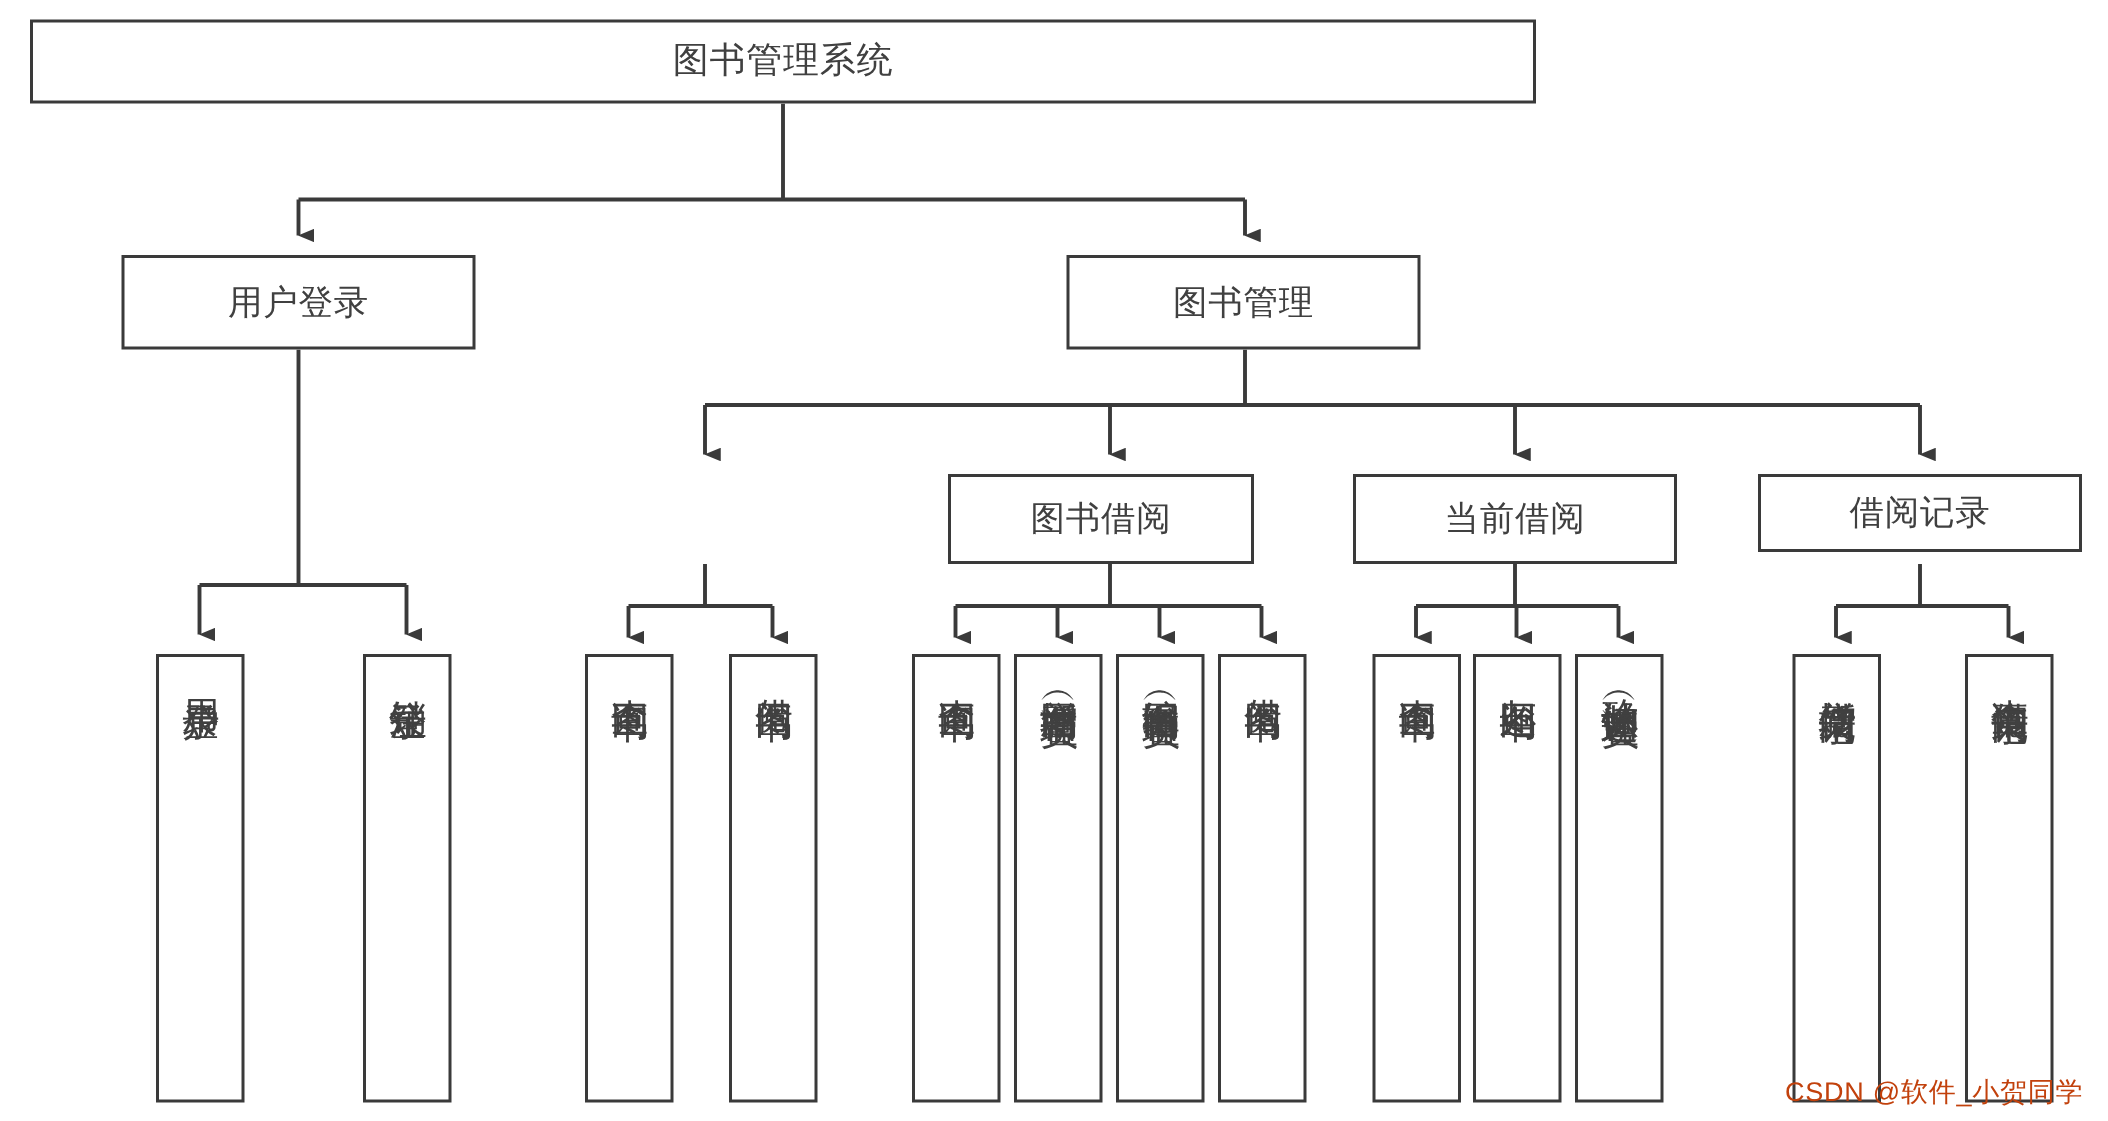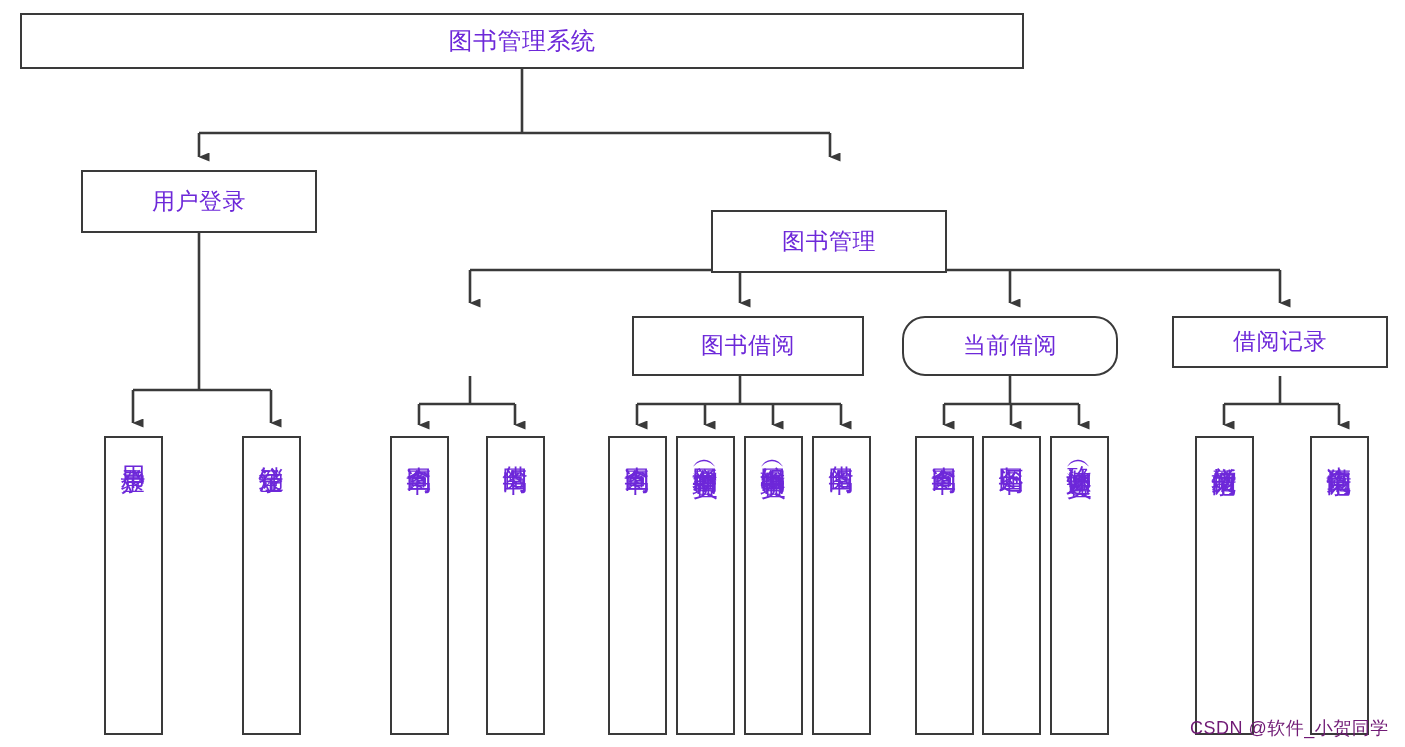--- a/index.html
+++ b/index.html
@@ -26,21 +26,21 @@
     height: 747px;
   }
   .node {
     position: absolute;
     box-sizing: border-box;
     background: #ffffff;
     border: 2px solid #3a3a3a;
     display: flex;
     align-items: center;
     justify-content: center;
-    color: #6d28d9;
+    color: #404040;
     z-index: 3;
   }
   .node-label {
     display: block;
     text-align: center;
     line-height: 1.12;
     letter-spacing: 0.5px;
   }
   .node.h .node-label {
     font-size: 23px;
@@ -59,21 +59,21 @@
     font-size: 25px;
     line-height: 1.04;
     letter-spacing: 1.5px;
     white-space: nowrap;
   }
   .watermark {
     position: absolute;
     left: 1190px;
     top: 716px;
     font-size: 18px;
-    color: #701a75;
+    color: #c2410c;
     white-space: nowrap;
     z-index: 6;
     letter-spacing: 0.5px;
   }
 </style>
 </head>
 <body>
 
 <div id="diagram-root">
 
@@ -127,28 +127,28 @@
     </g>
   </svg>
 
   <div class="node root h" style="left:20px; top:13px; width:1004px; height:56px;">
     <span class="node-label">图书管理系统</span>
   </div>
 
   <div class="node h" style="left:81px; top:170px; width:236px; height:63px;">
     <span class="node-label">用户登录</span>
   </div>
-  <div class="node h" style="left:711px; top:170px; width:236px; height:63px;margin-top:40px;">
+  <div class="node h" style="left:711px; top:170px; width:236px; height:63px;">
     <span class="node-label">图书管理</span>
   </div>
 
-  <div class="node h" style="left:632px; top:316px; width:232px; height:60px;">
+  <div class="node h" style="left:632px; top:316px; width:204px; height:60px;">
     <span class="node-label">图书借阅</span>
   </div>
-  <div class="node h" style="left:902px; top:316px; width:216px; height:60px;border-radius:23px;">
+  <div class="node h" style="left:902px; top:316px; width:216px; height:60px;">
     <span class="node-label">当前借阅</span>
   </div>
   <div class="node h" style="left:1172px; top:316px; width:216px; height:52px;">
     <span class="node-label">借阅记录</span>
   </div>
 
   <div class="node v" style="left:104px; top:436px; width:59px; height:299px;">
     <span class="node-label">用户登录</span>
   </div>
   <div class="node v" style="left:242px; top:436px; width:59px; height:299px;">

